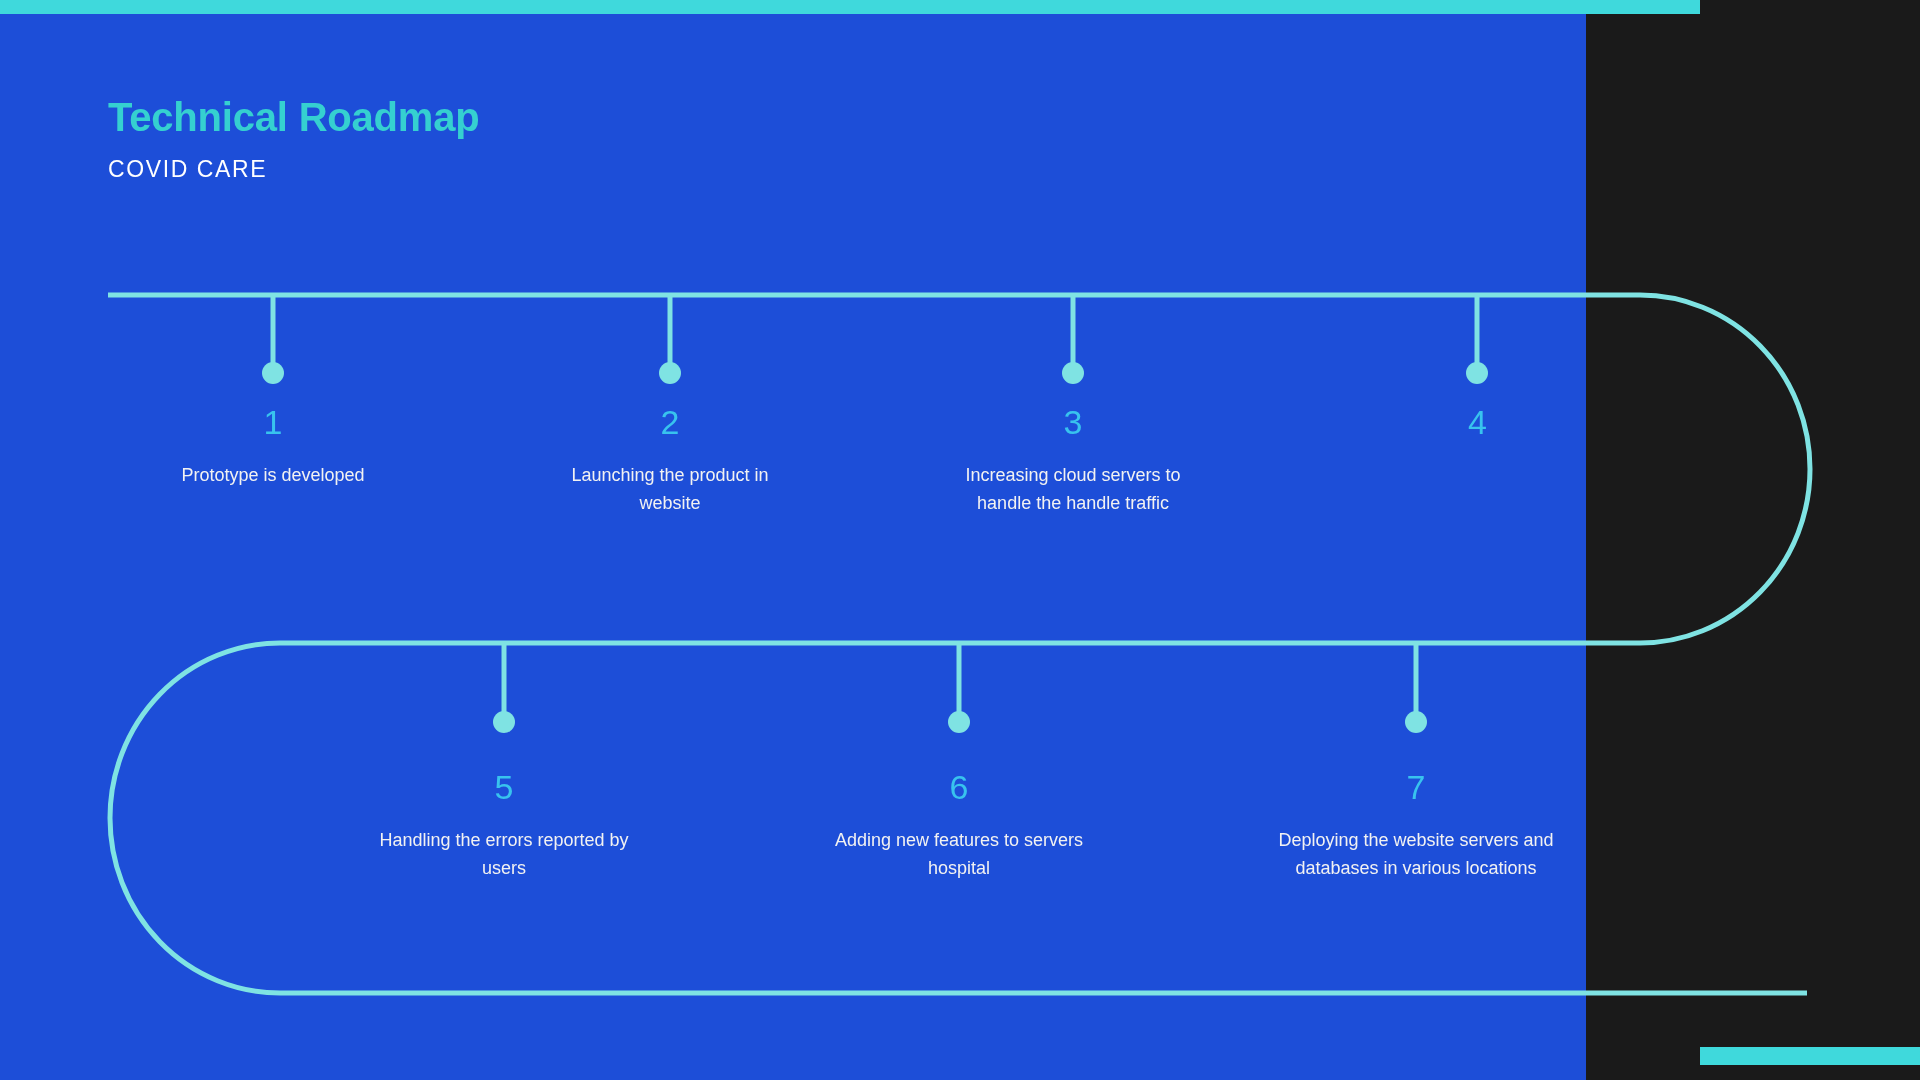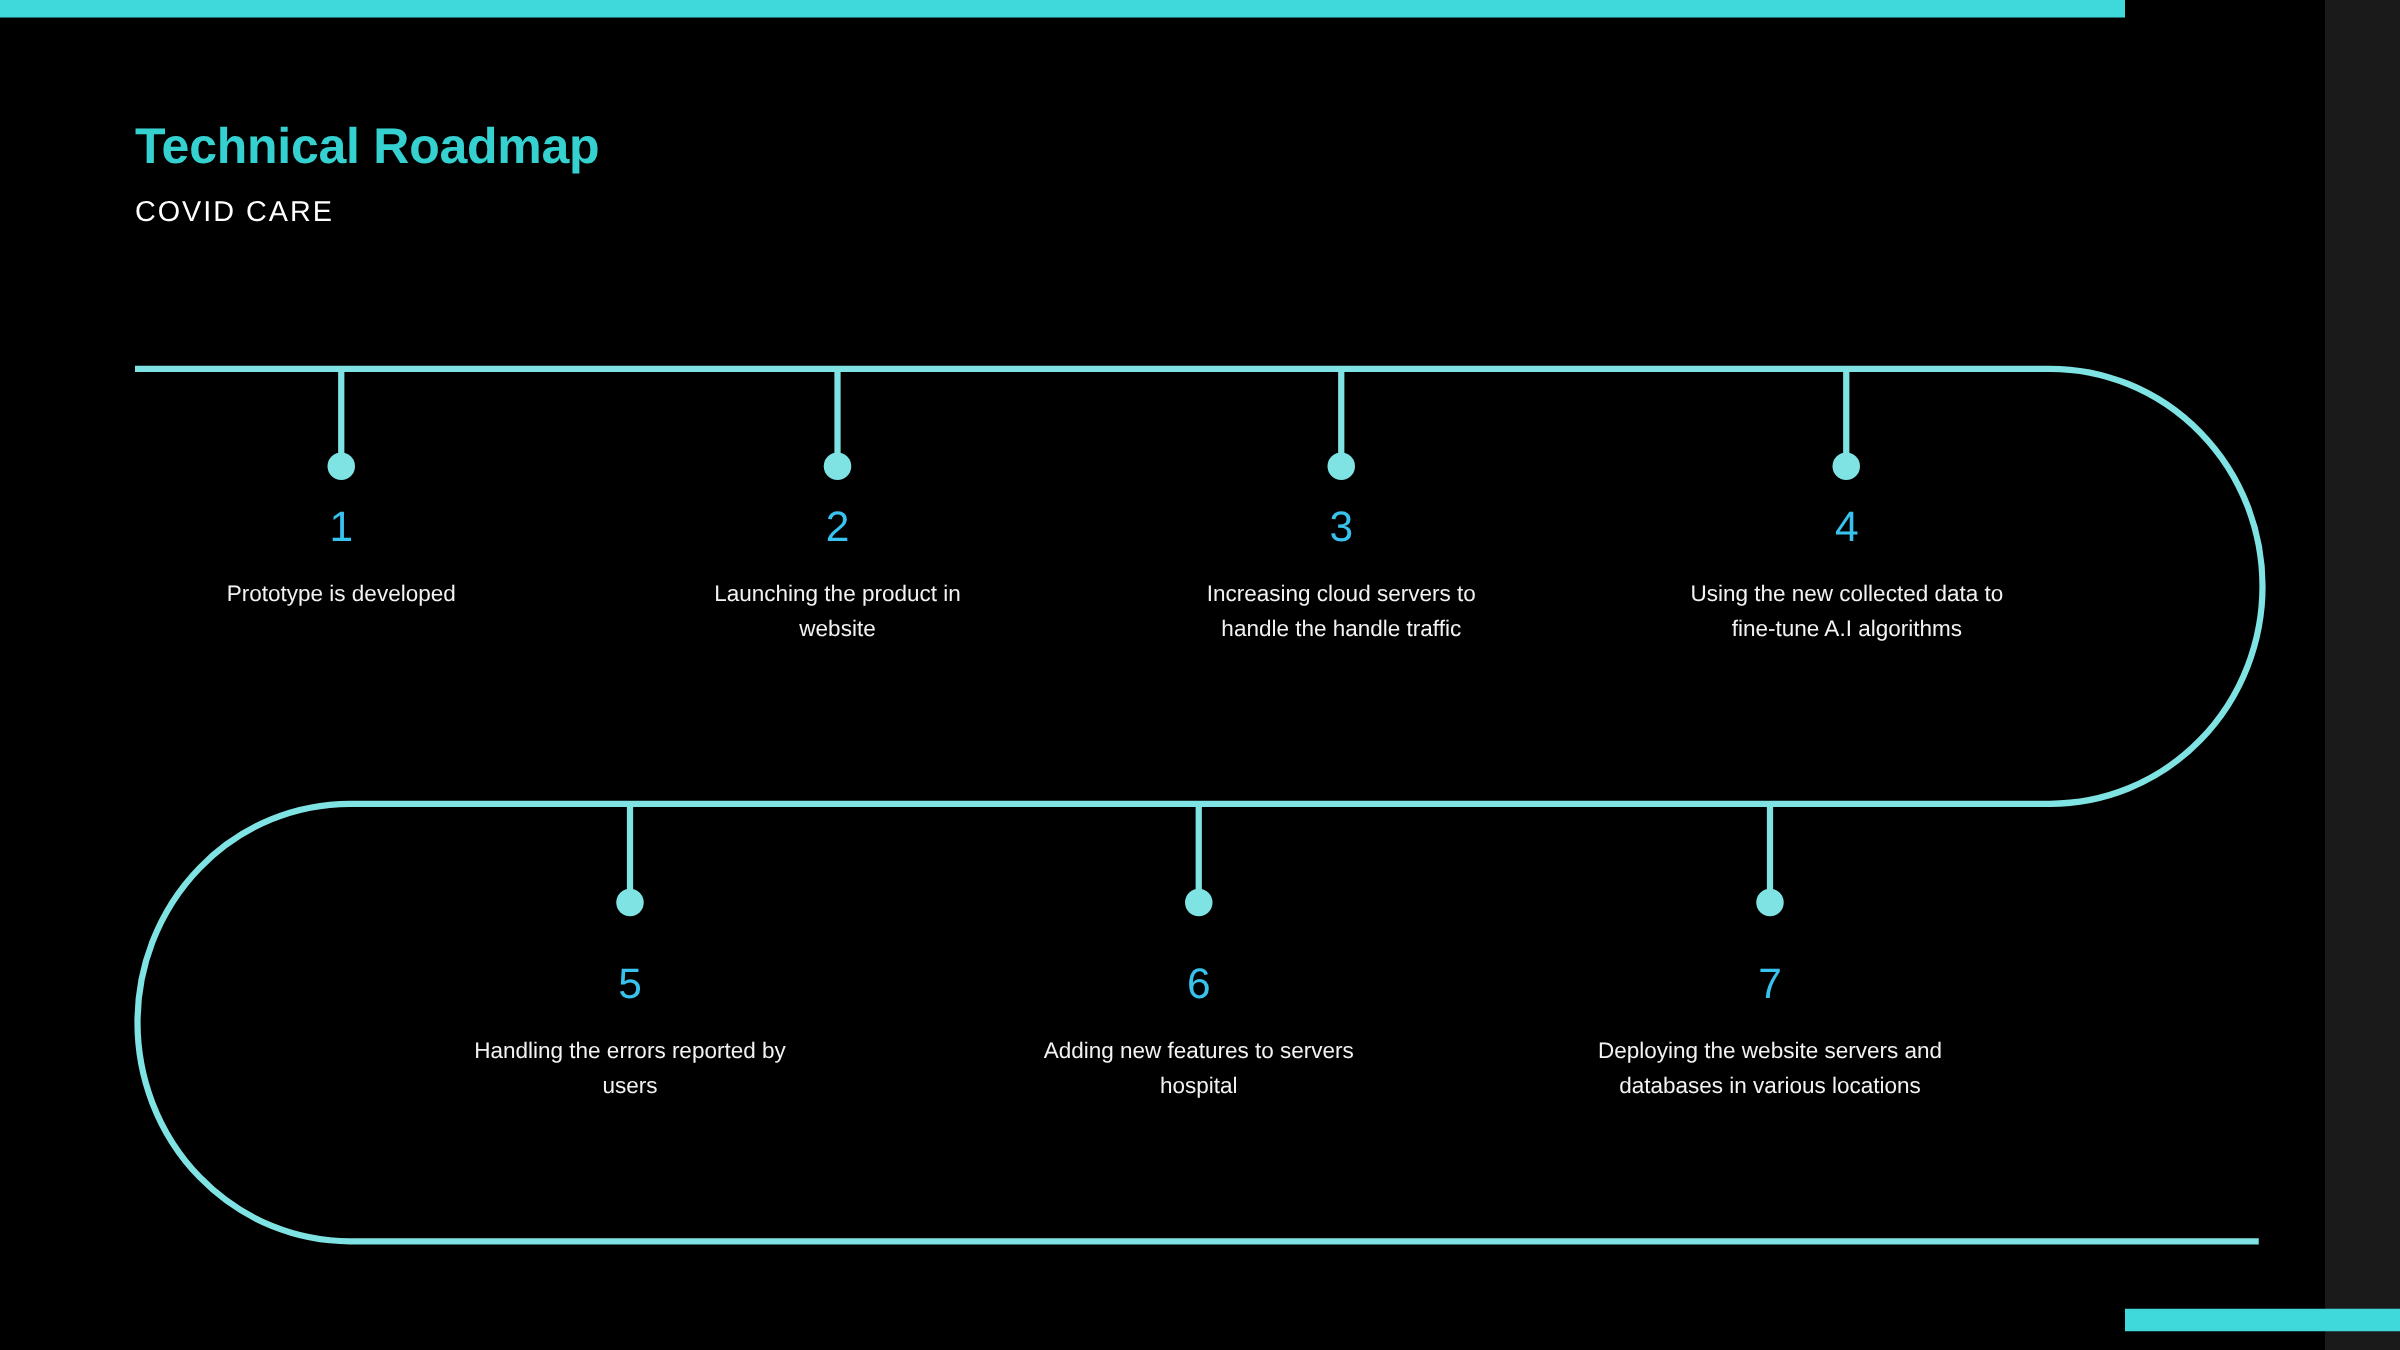--- a/index.html
+++ b/index.html
@@ -10,23 +10,23 @@
   body {
     width: 1920px;
     height: 1080px;
     overflow: hidden;
     font-family: "Liberation Sans", sans-serif;
     position: relative;
   }
   #slide {
     position: absolute;
     left: 0; top: 0;
-    width: 1860px;
+    width: 1586px;
     height: 1080px;
-    background: #000000;
+    background: #1d4ed8;
   }
 
   
   .accent-bar-top {
     position: absolute;
     left: 0;
     top: 0;
     width: 1700px;
     height: 14px;
     background: #3fd9dc;
@@ -158,21 +158,20 @@
     <p class="desc">Launching the product in website</p>
   </div>
 
   <div class="milestone m3">
     <p class="num">3</p>
     <p class="desc">Increasing cloud servers to handle the handle traffic</p>
   </div>
 
   <div class="milestone m4">
     <p class="num">4</p>
-    <p class="desc">Using the new collected data to fine-tune A.I algorithms</p>
   </div>
 
   <div class="milestone m5">
     <p class="num">5</p>
     <p class="desc">Handling the errors reported by users</p>
   </div>
 
   <div class="milestone m6">
     <p class="num">6</p>
     <p class="desc">Adding new features to servers hospital</p>

